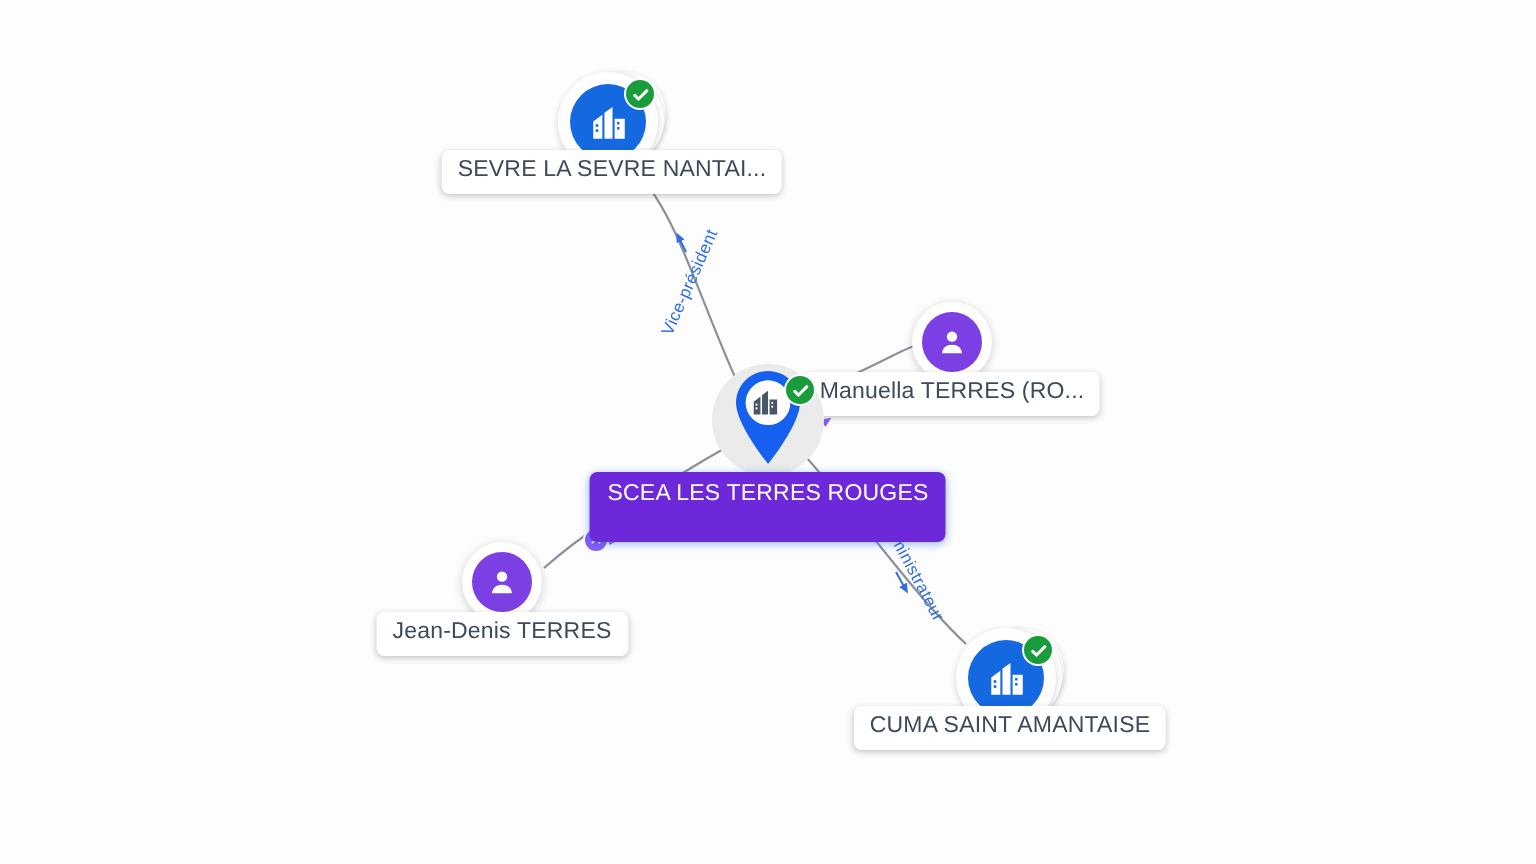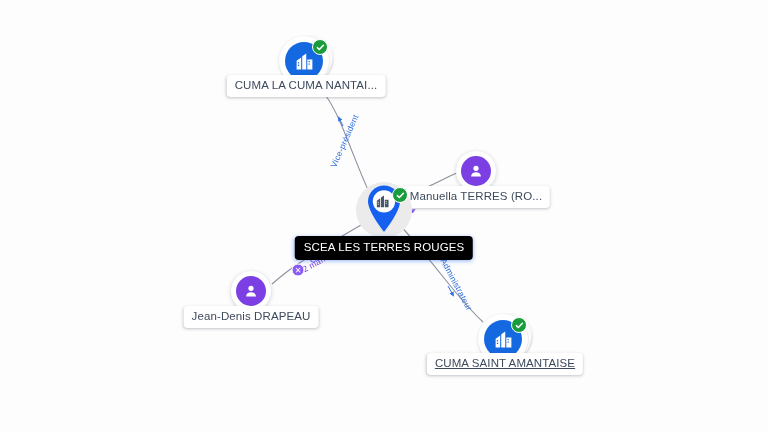--- a/index.html
+++ b/index.html
@@ -115,26 +115,26 @@
     color: #3d4a5c;
     font-size: 11.5px;
     line-height: 15px;
     white-space: nowrap;
     padding: 3px 8px 4px 8px;
     border-radius: 4px;
     box-shadow: 0 1px 3px rgba(60,64,80,0.30);
     letter-spacing: .1px;
   }
   .label.primary {
-    background: #000000;
+    background: #6d28d9;
     color: #ffffff;
     font-size: 11.5px;
     box-shadow: 0 1px 4px rgba(21,96,239,0.45);
     border-radius: 4px;
-    padding: 4px 9px 5px 9px;
+    padding: 4px 9px 16px 9px;
   }
 
   
   .edge-label {
     position: absolute;
     font-size: 8.5px;
     white-space: nowrap;
     transform-origin: left center;
     pointer-events: none;
     letter-spacing: .2px;
@@ -219,21 +219,21 @@
           <rect x="16.6" y="14.3" width="1.4" height="1.4" fill="#1569e0"></rect>
         </svg>
       </div>
       <div class="badge-check" style="left:33px; top:6px;">
         <svg width="9" height="9" viewBox="0 0 12 12">
           <path d="M1.8 6.2 L4.4 8.7 L9.9 3.1" fill="none" stroke="#ffffff" stroke-width="2" stroke-linecap="round" stroke-linejoin="round"></path>
         </svg>
       </div>
     </div>
   </div>
-  <div class="label" style="left:306px; top:75px;">CUMA LA CUMA NANTAI...</div>
+  <div class="label" style="left:306px; top:75px;">SEVRE LA SEVRE NANTAI...</div>
 
   <div class="node" style="left:476px; top:171px;">
     <div class="person-ring">
       <div class="person-disc">
         <svg width="16" height="16" viewBox="0 0 24 24" fill="#ffffff">
           <circle cx="12" cy="8" r="3.9"></circle>
           <path d="M4.6 20.4c0-4.1 3.3-6.4 7.4-6.4s7.4 2.3 7.4 6.4z"></path>
         </svg>
       </div>
     </div>
@@ -243,21 +243,21 @@
   <div class="node" style="left:251px; top:291px;">
     <div class="person-ring">
       <div class="person-disc">
         <svg width="16" height="16" viewBox="0 0 24 24" fill="#ffffff">
           <circle cx="12" cy="8" r="3.9"></circle>
           <path d="M4.6 20.4c0-4.1 3.3-6.4 7.4-6.4s7.4 2.3 7.4 6.4z"></path>
         </svg>
       </div>
     </div>
   </div>
-  <div class="label" style="left:251px; top:306px;">Jean-Denis DRAPEAU</div>
+  <div class="label" style="left:251px; top:306px;">Jean-Denis TERRES</div>
 
   <div class="node" style="left:505px; top:338px;">
     <div class="org-stack">
       <div class="org-card c3"></div>
       <div class="org-card c2"></div>
       <div class="org-card c1"></div>
       <div class="org-disc">
         <svg width="21" height="21" viewBox="0 0 24 24" fill="#ffffff">
           <path d="M3 21V11.2l5.2-3.9V21H3zm6.4 0V6.1L14 2.8V21H9.4zm5.8 0V9.6h5.8V21h-5.8z"></path>
           <rect x="4.4" y="12.7" width="1.5" height="1.5" fill="#1569e0"></rect>
@@ -266,21 +266,21 @@
           <rect x="16.6" y="14.3" width="1.4" height="1.4" fill="#1569e0"></rect>
         </svg>
       </div>
       <div class="badge-check" style="left:33px; top:6px;">
         <svg width="9" height="9" viewBox="0 0 12 12">
           <path d="M1.8 6.2 L4.4 8.7 L9.9 3.1" fill="none" stroke="#ffffff" stroke-width="2" stroke-linecap="round" stroke-linejoin="round"></path>
         </svg>
       </div>
     </div>
   </div>
-  <div class="label" style="left:505px; top:353px;text-decoration:underline;">CUMA SAINT AMANTAISE</div>
+  <div class="label" style="left:505px; top:353px;">CUMA SAINT AMANTAISE</div>
 
   <div class="node" style="left:384px; top:210px;">
     <div class="pin-halo">
       <div class="pin-wrap">
         <svg width="42" height="52" viewBox="0 0 42 52">
           <path d="M21 2.5c-8.8 0-16 7.1-16 15.9 0 11 16 30.6 16 30.6s16-19.6 16-30.6c0-8.8-7.2-15.9-16-15.9z" fill="#1560ef"></path>
           <circle cx="21" cy="18.4" r="11.2" fill="#ffffff"></circle>
           <g transform="translate(13.2,10.6) scale(0.65)" fill="#4a5568">
             <path d="M1 21V11.2l5.2-3.9V21H1zm6.4 0V6.1L12 2.8V21H7.4zm5.8 0V9.6H19V21h-5.8z"></path>
             <rect x="2.4" y="12.7" width="1.5" height="1.5" fill="#ffffff"></rect>

